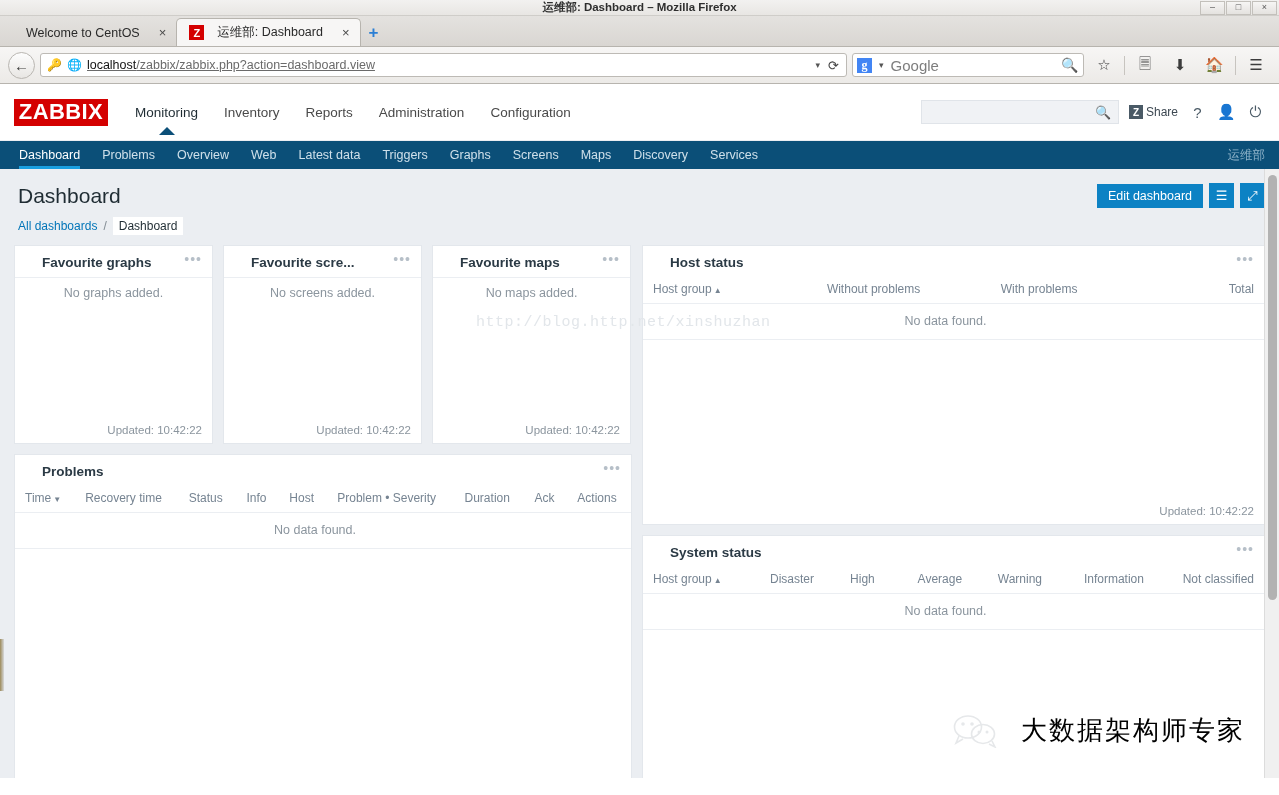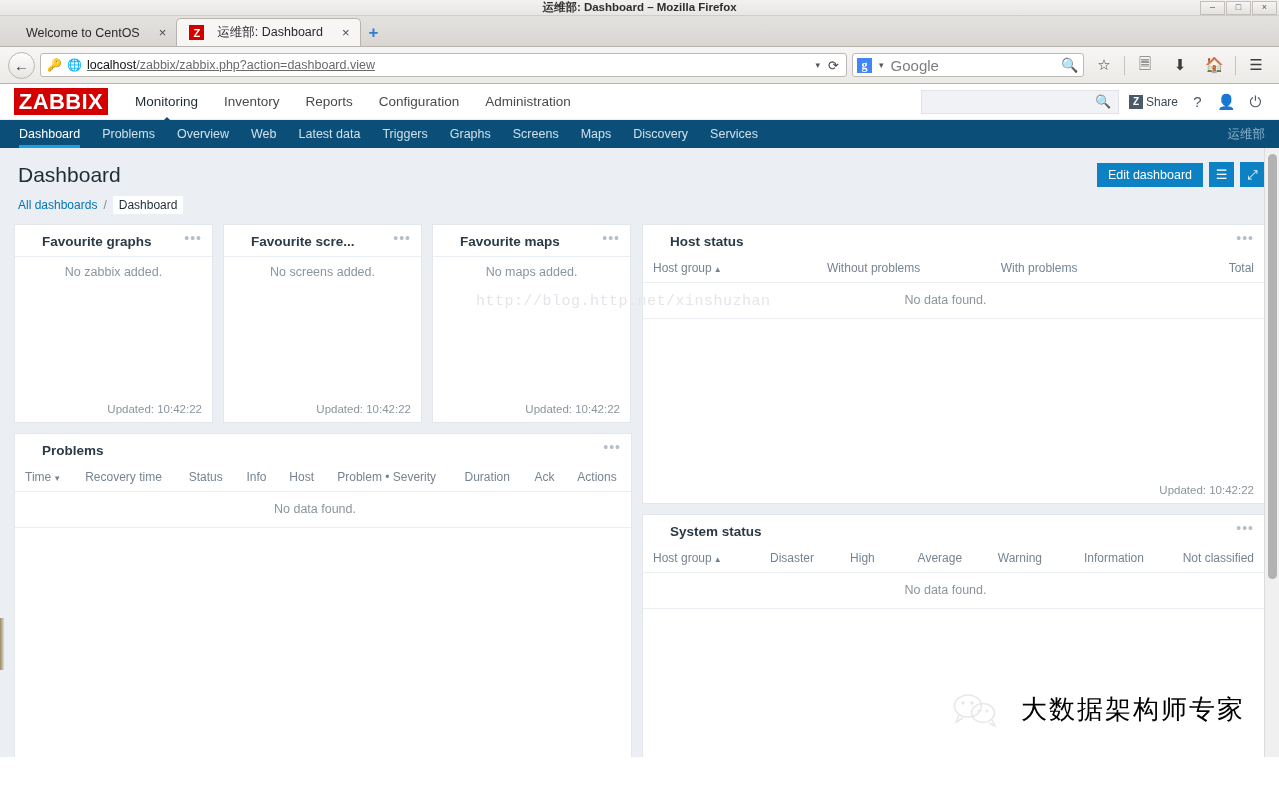--- a/index.html
+++ b/index.html
@@ -109,21 +109,21 @@
     font-size: 12px; font-weight: bold;
     display: flex; align-items: center; justify-content: center;
     font-family: "Liberation Serif", serif;
   }
   .search-ph { flex: 1; font-size: 15px; color: #7d7d7d; }
   .toolbtn { width: 30px; text-align: center; font-size: 15px; color: #3c3c3c; }
   .toolsep { width: 1px; height: 19px; background: #c7c4bf; }
 
   
   .zbx-header {
-    height: 36px; background: #fff;
+    height: 57px; background: #fff;
     display: flex; align-items: center;
     border-bottom: 1px solid #ebeef2;
   }
   .zbx-logo {
     width: 94px; height: 27px; margin: 0 14px 0 14px;
     background: #d40000; color: #fff;
     font-size: 22px; font-weight: bold; letter-spacing: .4px;
     display: flex; align-items: center; justify-content: center;
     font-family: "Liberation Sans", sans-serif;
   }
@@ -337,22 +337,22 @@
   <div class="toolsep"></div>
   <div class="toolbtn">☰</div>
 </div>
 
 <div class="zbx-header">
   <div class="zbx-logo">ZABBIX</div>
   <div class="zbx-menu">
     <div class="zbx-menu-item selected">Monitoring</div>
     <div class="zbx-menu-item">Inventory</div>
     <div class="zbx-menu-item">Reports</div>
+    <div class="zbx-menu-item">Administration</div>
     <div class="zbx-menu-item">Configuration</div>
-    <div class="zbx-menu-item">Administration</div>
   </div>
   <div class="zbx-header-right">
     <div class="zbx-search">
       <input type="text" placeholder="" style="">
       <span class="mag">🔍</span>
     </div>
     <div class="share-btn">
       <span class="share-z">Z</span>
       <span>Share</span>
     </div>
@@ -399,21 +399,21 @@
     <div class="col-left">
 
       <div class="fav-row">
 
         <div class="widget fav-widget">
           <div class="widget-head">
             <div class="widget-title">Favourite graphs</div>
             <div class="widget-dots">•••</div>
           </div>
           <div class="widget-body">
-            <div class="empty-msg">No zabbix added.</div>
+            <div class="empty-msg">No graphs added.</div>
           </div>
           <div class="widget-updated">Updated: 10:42:22</div>
         </div>
 
         <div class="widget fav-widget">
           <div class="widget-head">
             <div class="widget-title">Favourite scre...</div>
             <div class="widget-dots">•••</div>
           </div>
           <div class="widget-body">

